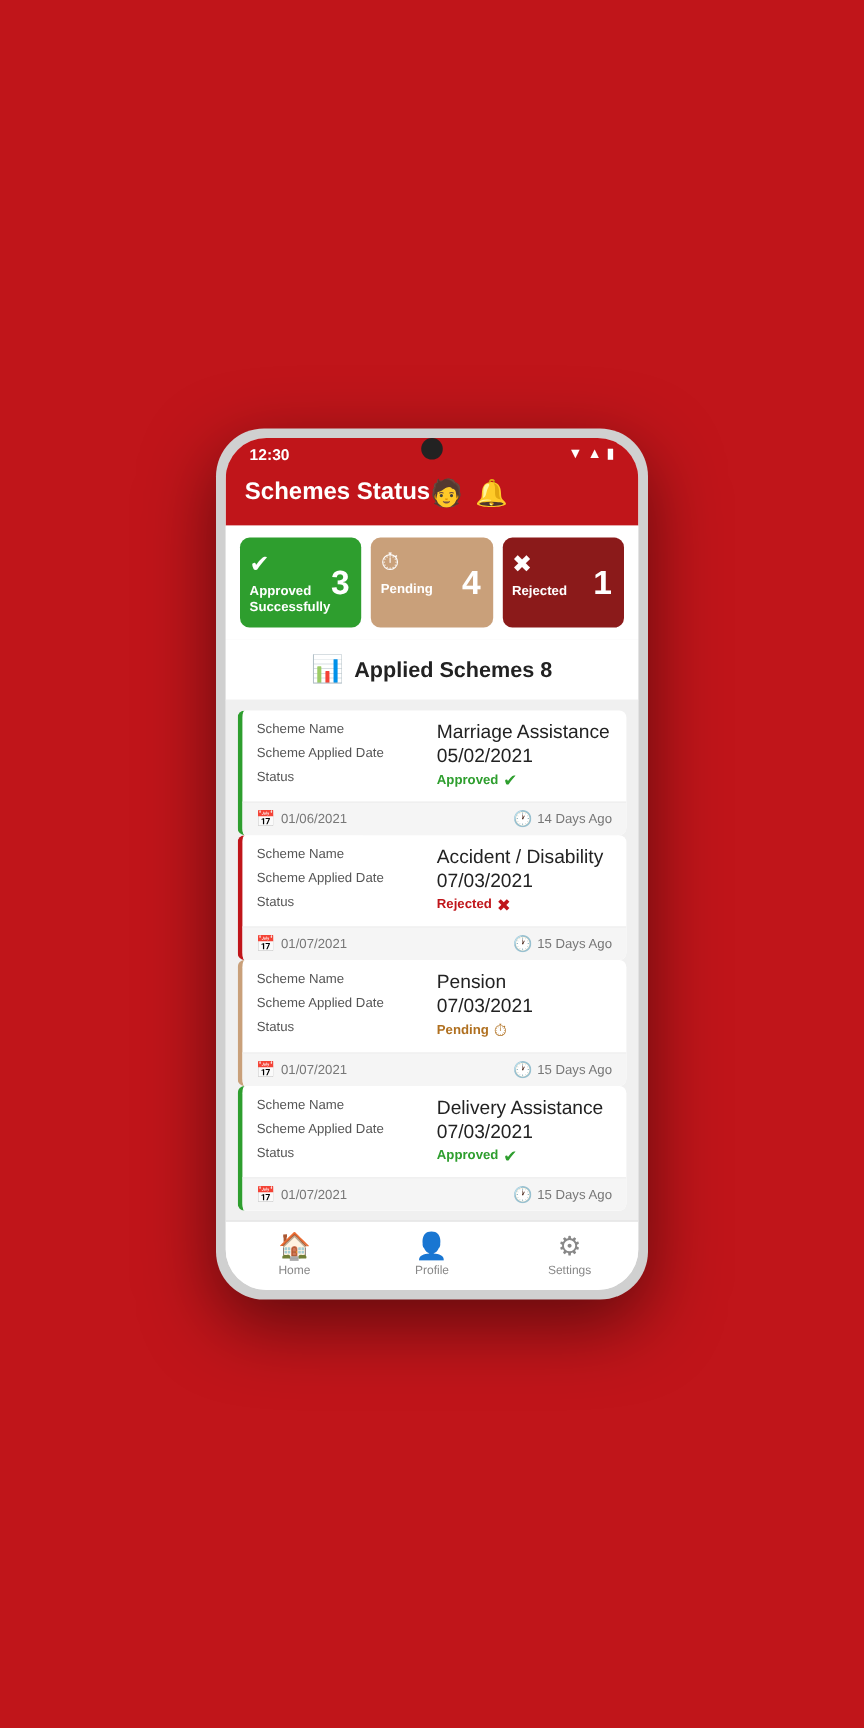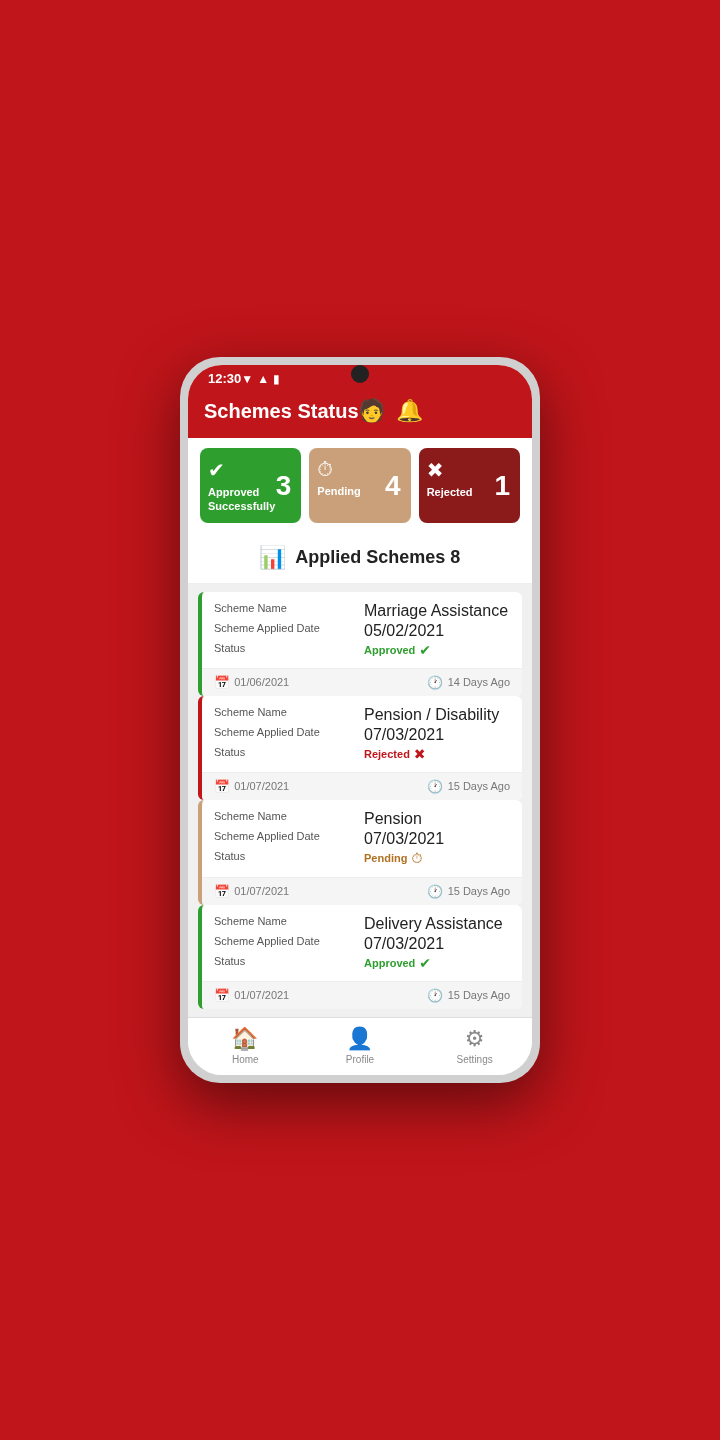--- a/index.html
+++ b/index.html
@@ -39,21 +39,21 @@
       overflow: hidden;
       display: flex;
       flex-direction: column;
       min-height: 704px;
     }
 
     
     .status-bar {
       background: #c0151a;
       display: flex;
-      justify-content: flex-start;
+      justify-content: space-between;
       align-items: center;
       padding: 6px 20px 4px;
     }
     .status-time {
       color: white;
       font-weight: bold;
       font-size: 13px;
     }
     .status-icons {
       display: flex;
@@ -355,21 +355,21 @@
       </span>
       <span class="scheme-footer-item">
         <span class="footer-icon">🕐</span>
         <span>14 Days Ago</span>
       </span>
     </div>
   </div>
           <div class="scheme-card rejected-border">
     <div class="scheme-info">
       <span class="scheme-field-label">Scheme Name</span>
-      <span class="scheme-field-value">Pension / Disability</span>
+      <span class="scheme-field-value">Accident / Disability</span>
       <span class="scheme-field-label">Scheme Applied Date</span>
       <span class="scheme-field-value">07/03/2021</span>
       <span class="scheme-field-label">Status</span>
       <span class="scheme-status-row">
         <span class="status-badge rejected">Rejected</span>
         <span class="status-dot rejected">✖</span>
       </span>
     </div>
     <div class="scheme-footer">
       <span class="scheme-footer-item">

